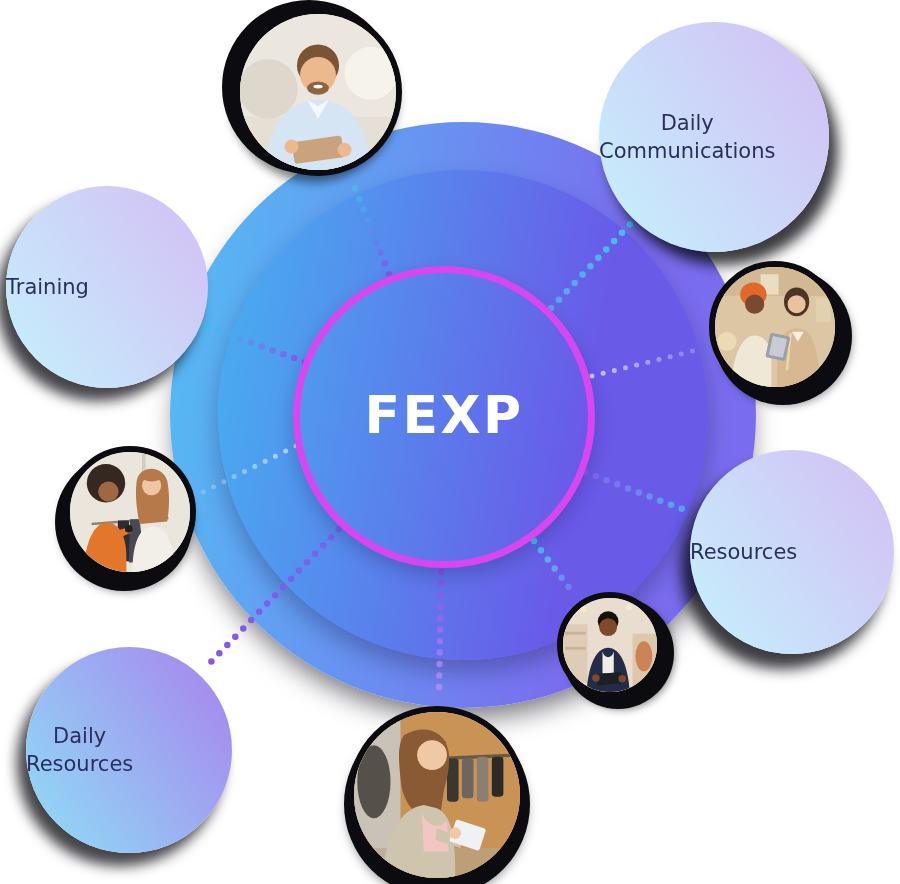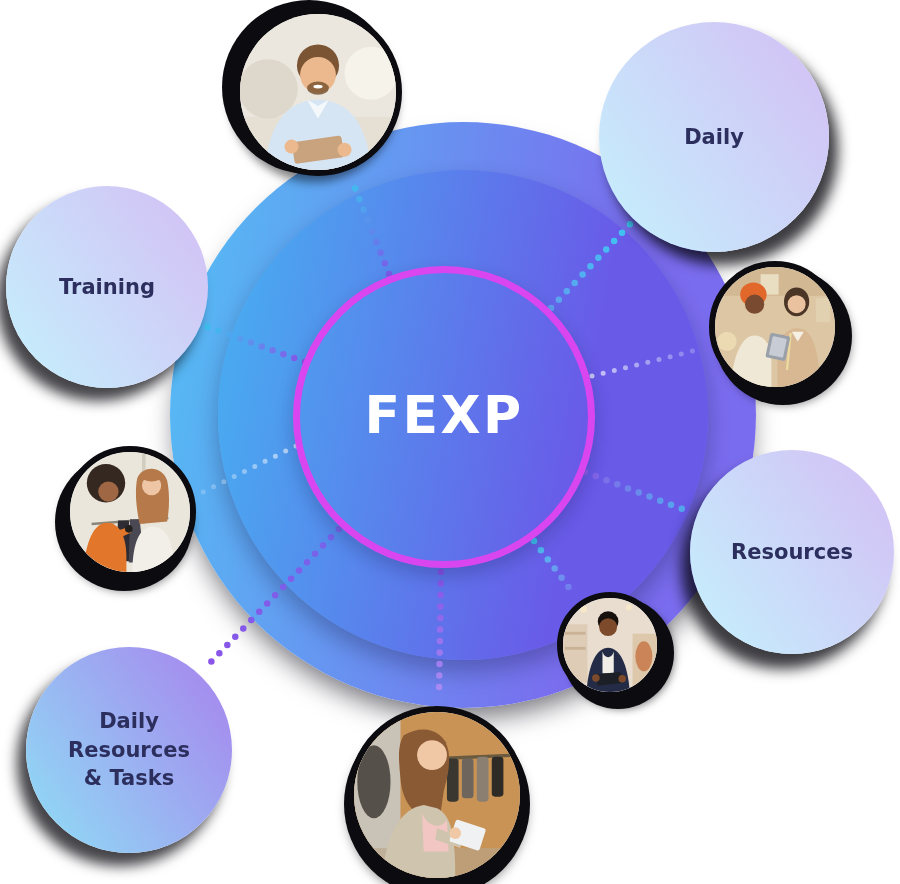--- a/index.html
+++ b/index.html
@@ -27,22 +27,22 @@
     box-shadow:0 8px 18px rgba(15,15,55,0.22);
     display:flex;align-items:center;justify-content:center;
   }
   .hub-label{
     color:#ffffff;font-size:52px;font-weight:800;letter-spacing:2.5px;
     transform:translateY(-2px);
   }
 
   
   .satellite{
-    z-index:5;display:flex;align-items:center;justify-content:center;text-align:center;
-    color:#2c2f5e;font-weight:700;font-size:21px;line-height:1.35;
+    z-index:5;display:flex;align-items:center;justify-content:flex-start;text-align:center;
+    color:#2c2f5e;font-weight:400;font-size:21px;line-height:1.35;
     background:linear-gradient(55deg,#c6ecfc 10%,#d2c3f5 90%);
   }
   .satellite .line{display:block;}
   .sat-comms{left:599px;top:22px;width:230px;height:230px;
     box-shadow:9px 13px 13px rgba(5,5,12,0.78);}
   .sat-training{left:6px;top:186px;width:202px;height:202px;
     box-shadow:-9px 13px 13px rgba(5,5,12,0.75);}
   .sat-resources{left:690px;top:450px;width:204px;height:204px;
     box-shadow:-9px 15px 14px rgba(5,5,12,0.78);}
   .sat-ops{left:26px;top:647px;width:206px;height:206px;
@@ -125,37 +125,37 @@
     </g>
   </svg>
 
   <div class="circle hub-ring">
     <span class="hub-label">FEXP</span>
   </div>
 
   <div class="circle satellite sat-comms">
     <div>
       <span class="line">Daily</span>
+      <span class="line">Communications</span>
     </div>
   </div>
   <div class="circle satellite sat-training">
     <div>
       <span class="line">Training</span>
     </div>
   </div>
   <div class="circle satellite sat-resources">
     <div>
       <span class="line">Resources</span>
     </div>
   </div>
   <div class="circle satellite sat-ops">
     <div>
       <span class="line">Daily</span>
       <span class="line">Resources</span>
-      <span class="line">&amp; Tasks</span>
     </div>
   </div>
 
   <div class="circle photo ph-top" role="img" aria-label="Smiling man in a light blue shirt holding a tablet">
     <svg viewBox="0 0 100 100" preserveAspectRatio="xMidYMid slice">
       <rect width="100" height="100" fill="#ece7de"></rect>
       <circle cx="18" cy="48" r="19" fill="#d8d2c6" opacity="0.75"></circle>
       <circle cx="84" cy="38" r="17" fill="#f7f4ec" opacity="0.85"></circle>
       <rect x="0" y="66" width="100" height="34" fill="#ded7ca" opacity="0.5"></rect>
       <path d="M16,100 C18,70 31,55 50,55 C69,55 82,70 84,100 Z" fill="#d6e5f3"></path>

